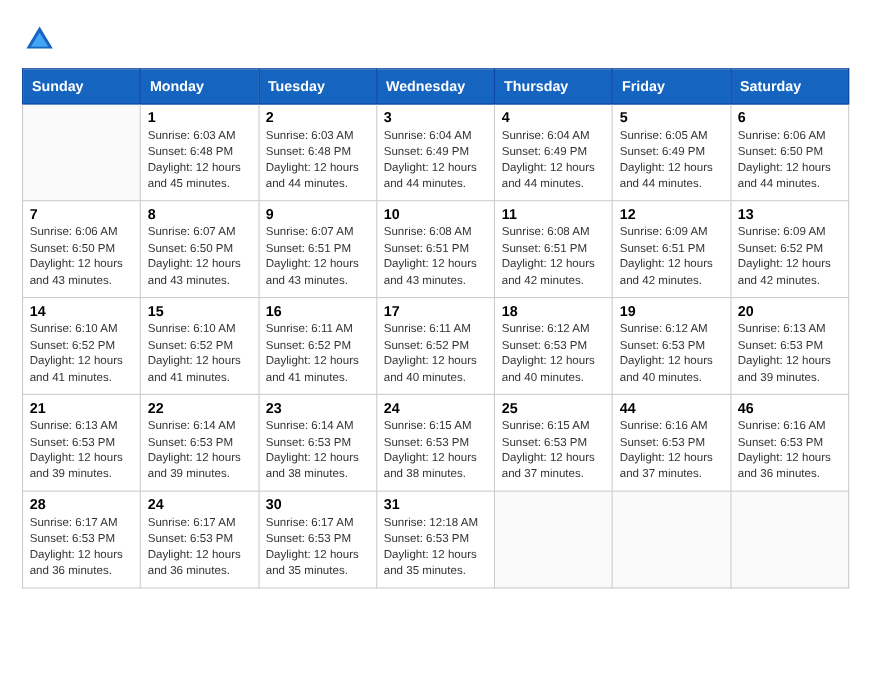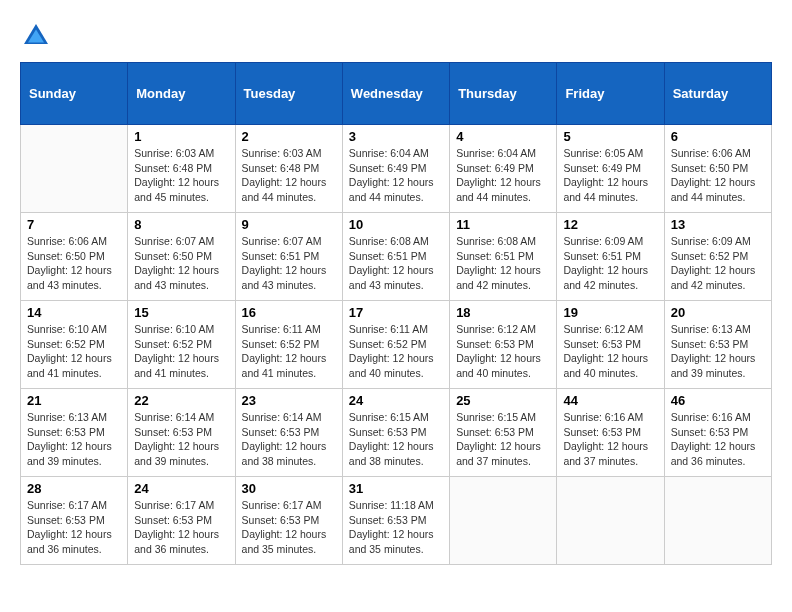--- a/index.html
+++ b/index.html
@@ -48,21 +48,21 @@
       color: #555;
     }
     table {
       width: 100%;
       border-collapse: collapse;
       font-size: 11px;
     }
     .day-header {
       background-color: #1565c0;
       color: white;
-      padding: 23px 8px;
+      padding: 8px 8px;
       text-align: left;
       font-size: 13px;
       font-weight: bold;
       border: 1px solid #0d47a1;
       margin-top: 32px;
     }
     td {
       border: 1px solid #ccc;
       padding: 4px 6px;
       vertical-align: top;
@@ -368,21 +368,21 @@
         <span class="date-num">30</span>
         <div class="day-info">
           <span>Sunrise: 6:17 AM</span><br>
           <span>Sunset: 6:53 PM</span><br>
           <span>Daylight: 12 hours and 35 minutes.</span>
         </div>
       </td>
         <td>
         <span class="date-num">31</span>
         <div class="day-info">
-          <span>Sunrise: 11:18 AM</span><br>
+          <span>Sunrise: 12:18 AM</span><br>
           <span>Sunset: 6:53 PM</span><br>
           <span>Daylight: 12 hours and 35 minutes.</span>
         </div>
       </td>
         <td class="empty-cell"></td>
         <td class="empty-cell"></td>
         <td class="empty-cell"></td>
       </tr>
     </tbody>
 </table>

